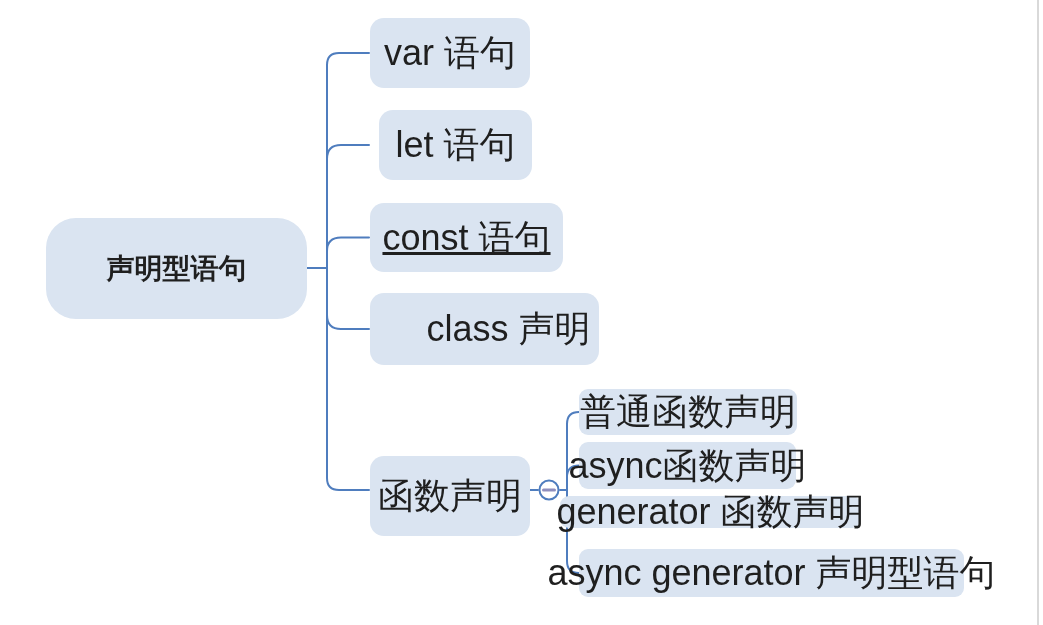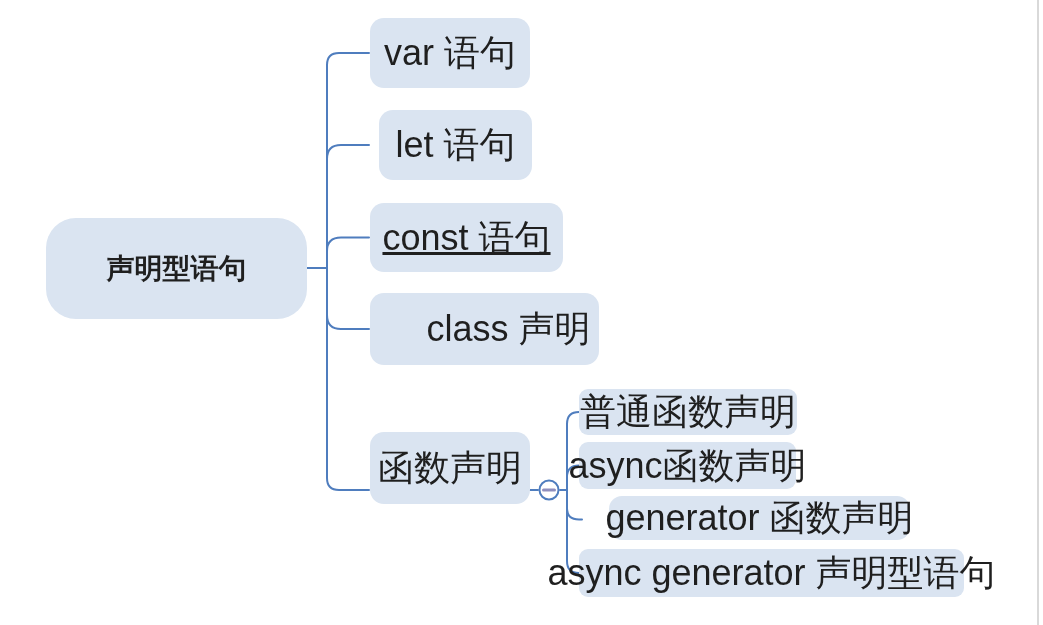--- a/index.html
+++ b/index.html
@@ -64,28 +64,28 @@
   <div class="node node-root" style="left:46px;top:218px;width:261px;height:101px;">声明型语句</div>
 
   <div class="node node-l1" style="left:370px;top:18px;width:160px;height:70px;">var 语句</div>
 
   <div class="node node-l1" style="left:379px;top:110px;width:153px;height:70px;">let 语句</div>
 
   <div class="node node-l1" style="left:370px;top:203px;width:193px;height:69px;text-decoration:underline;">const 语句</div>
 
   <div class="node node-l1" style="left:370px;top:293px;width:181px;height:72px;padding-left:48px;">class 声明</div>
 
-  <div class="node node-l1" style="left:370px;top:432px;width:160px;height:72px;">函数声明</div>
+  <div class="node node-l1" style="left:370px;top:456px;width:160px;height:80px;">函数声明</div>
 
   <svg class="collapse-btn" viewBox="0 0 22 22" xmlns="http://www.w3.org/2000/svg">
     <circle cx="11" cy="11" r="9.5" fill="#ffffff" stroke="#4f7dbe" stroke-width="2"></circle>
     <line x1="5.5" y1="11" x2="16.5" y2="11" stroke="#8f8fbe" stroke-width="3" stroke-linecap="round"></line>
   </svg>
 
   <div class="node node-l2" style="left:579px;top:389px;width:218px;height:46px;">普通函数声明</div>
 
   <div class="node node-l2" style="left:579px;top:442px;width:217px;height:47px;">async函数声明</div>
 
-  <div class="node node-l2" style="left:609px;top:496px;width:301px;height:44px;border-radius:13px;">generator 函数声明</div>
+  <div class="node node-l2" style="left:560px;top:496px;width:301px;height:32px;">generator 函数声明</div>
 
   <div class="node node-l2" style="left:579px;top:549px;width:385px;height:48px;">async generator 声明型语句</div>
 
 </div>
 
 </body></html>

